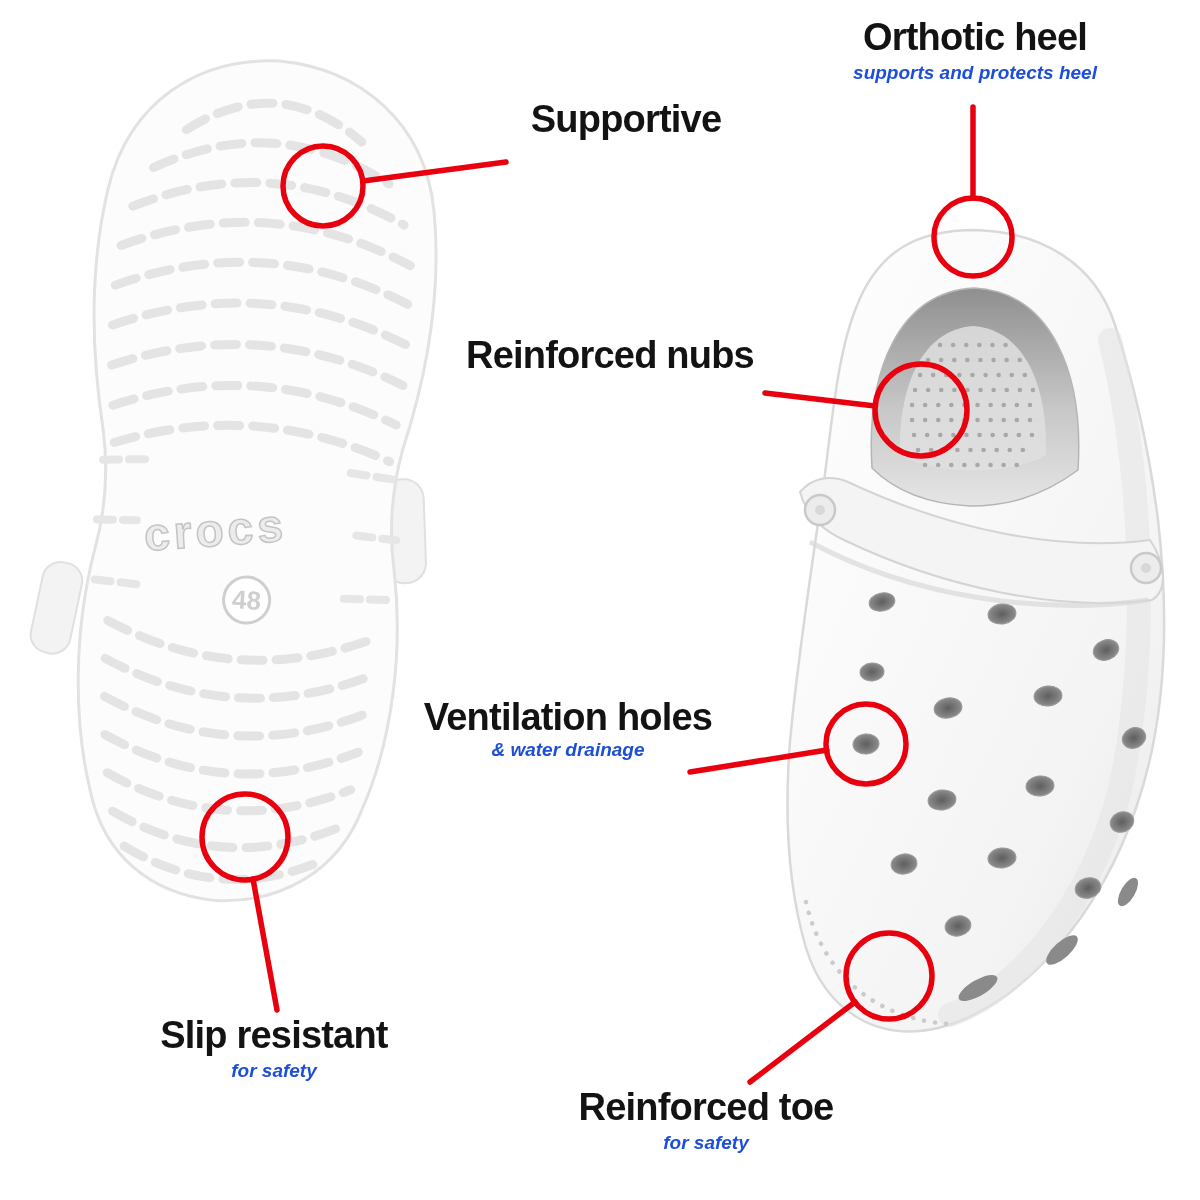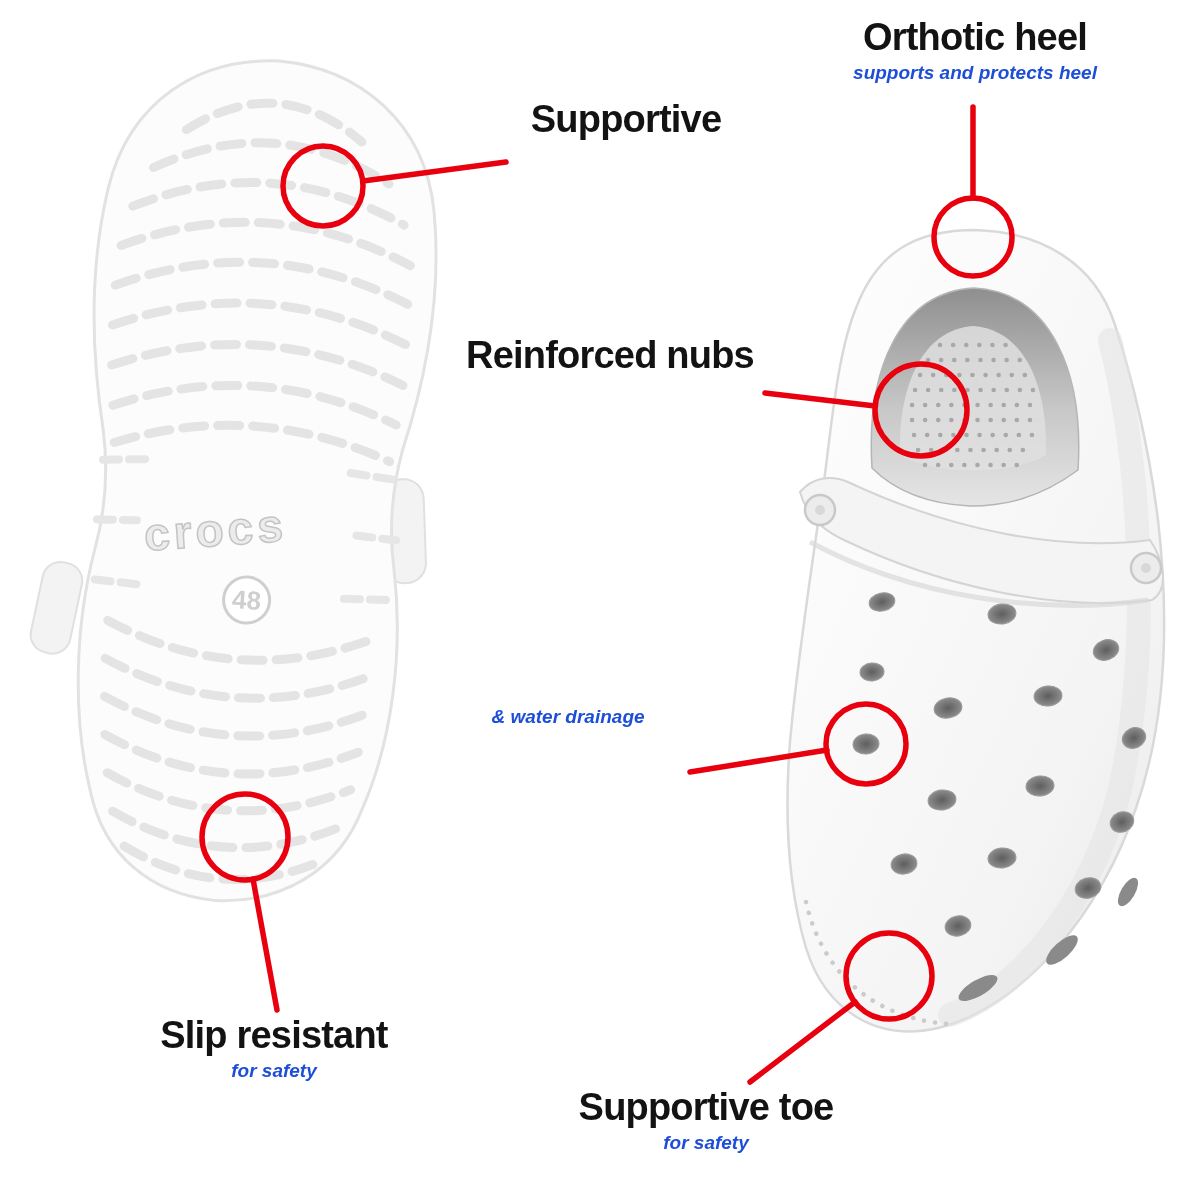--- a/index.html
+++ b/index.html
@@ -205,26 +205,27 @@
   <div class="annotation" id="ann-orthotic">
     <div class="title">Orthotic heel</div>
     <div class="subtitle">supports and protects heel</div>
   </div>
 
   <div class="annotation" id="ann-circulation">
     <div class="title">Reinforced nubs</div>
   </div>
 
   <div class="annotation" id="ann-ventilation">
-    <div class="subtitle" style="margin-top:10px;">&amp; water drainage</div>
+    <div class="title">Ventilation holes</div>
+    <div class="subtitle" style="margin-top:0;">&amp; water drainage</div>
   </div>
 
   <div class="annotation" id="ann-slip">
     <div class="title">Slip resistant</div>
     <div class="subtitle">for safety</div>
   </div>
 
   <div class="annotation" id="ann-reinforced">
-    <div class="title">Supportive toe</div>
+    <div class="title">Reinforced toe</div>
     <div class="subtitle">for safety</div>
   </div>
 
 </div>
 
 </body></html>

